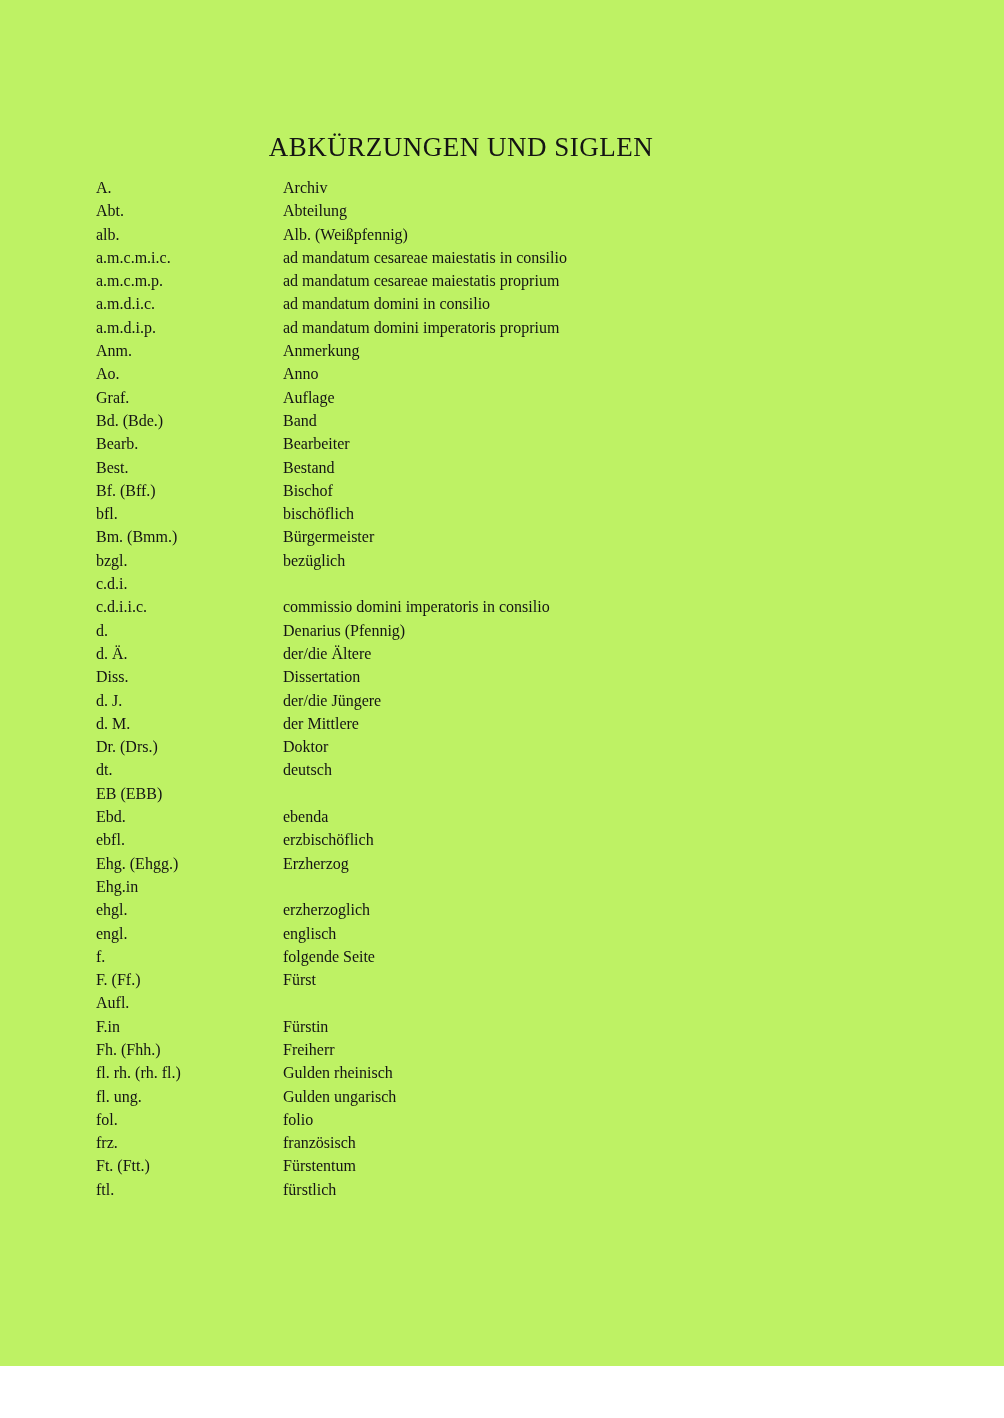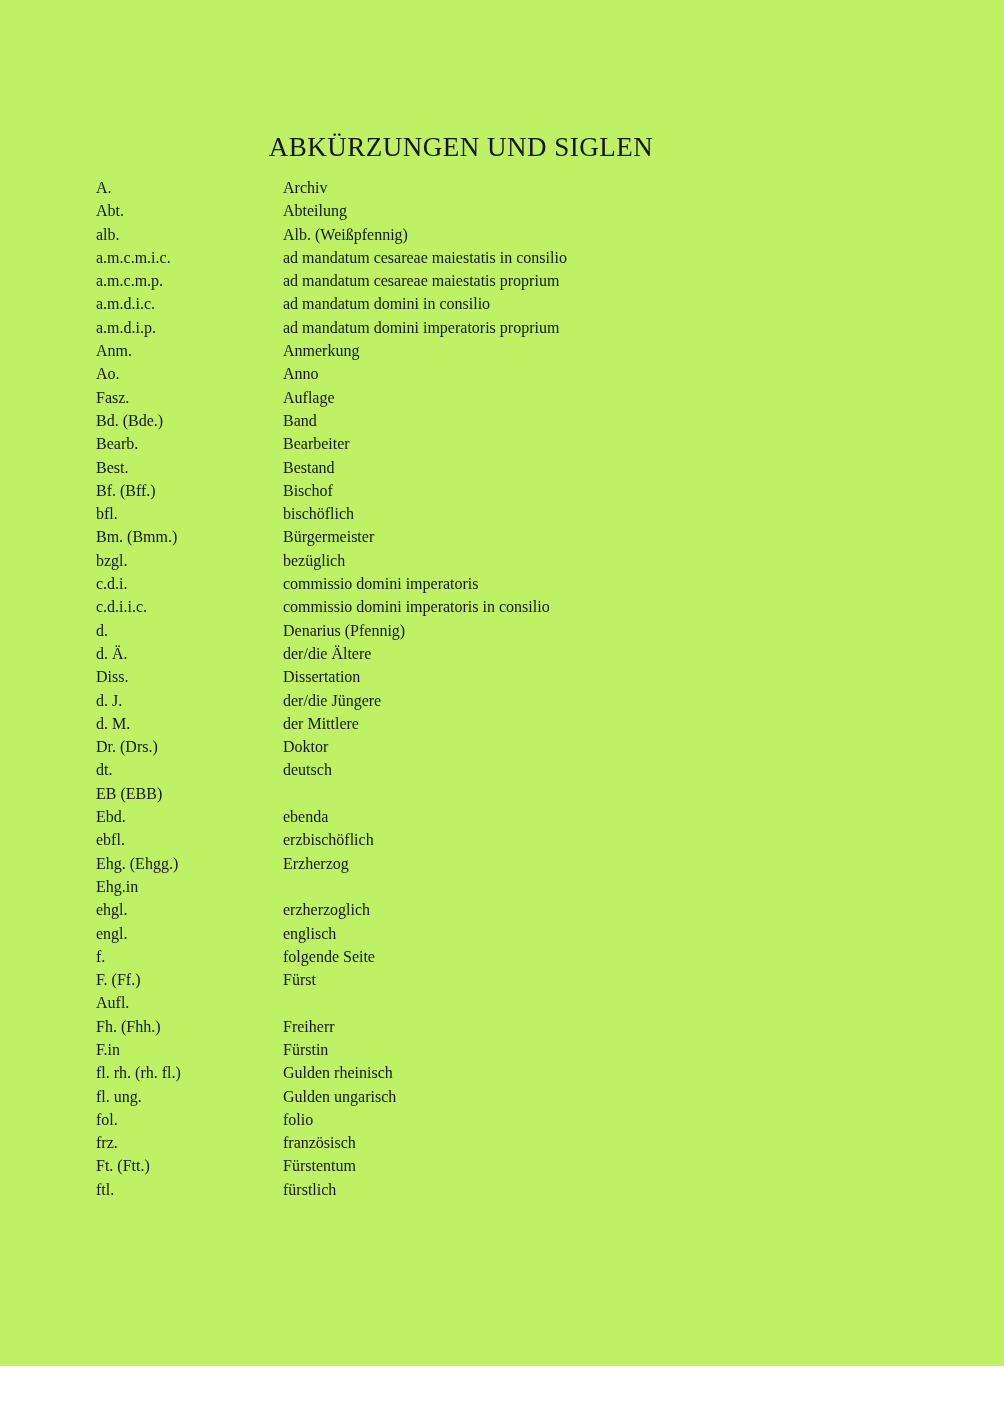--- a/index.html
+++ b/index.html
@@ -101,21 +101,21 @@
         <span class="abbr-term">Anm.</span>
         <span class="abbr-meaning">Anmerkung</span>
       </div>
 
       <div class="abbr-row">
         <span class="abbr-term">Ao.</span>
         <span class="abbr-meaning">Anno</span>
       </div>
 
       <div class="abbr-row">
-        <span class="abbr-term">Fasz.</span>
+        <span class="abbr-term">Graf.</span>
         <span class="abbr-meaning">Auflage</span>
       </div>
 
       <div class="abbr-row">
         <span class="abbr-term">Bd. (Bde.)</span>
         <span class="abbr-meaning">Band</span>
       </div>
 
       <div class="abbr-row">
         <span class="abbr-term">Bearb.</span>
@@ -143,21 +143,20 @@
       </div>
 
 
       <div class="abbr-row">
         <span class="abbr-term">bzgl.</span>
         <span class="abbr-meaning">bezüglich</span>
       </div>
 
       <div class="abbr-row">
         <span class="abbr-term">c.d.i.</span>
-        <span class="abbr-meaning">commissio domini imperatoris</span>
       </div>
 
       <div class="abbr-row">
         <span class="abbr-term">c.d.i.i.c.</span>
         <span class="abbr-meaning">commissio domini imperatoris in consilio</span>
       </div>
 
 
       <div class="abbr-row">
         <span class="abbr-term">d.</span>
@@ -235,30 +234,30 @@
       <div class="abbr-row">
         <span class="abbr-term">F. (Ff.)</span>
         <span class="abbr-meaning">Fürst</span>
       </div>
 
       <div class="abbr-row">
         <span class="abbr-term">Aufl.</span>
       </div>
 
       <div class="abbr-row">
+        <span class="abbr-term">F.in</span>
+        <span class="abbr-meaning">Fürstin</span>
+      </div>
+
+      <div class="abbr-row">
         <span class="abbr-term">Fh. (Fhh.)</span>
         <span class="abbr-meaning">Freiherr</span>
       </div>
 
       <div class="abbr-row">
-        <span class="abbr-term">F.in</span>
-        <span class="abbr-meaning">Fürstin</span>
-      </div>
-
-      <div class="abbr-row">
         <span class="abbr-term">fl. rh. (rh. fl.)</span>
         <span class="abbr-meaning">Gulden rheinisch</span>
       </div>
 
       <div class="abbr-row">
         <span class="abbr-term">fl. ung.</span>
         <span class="abbr-meaning">Gulden ungarisch</span>
       </div>
 
       <div class="abbr-row">

